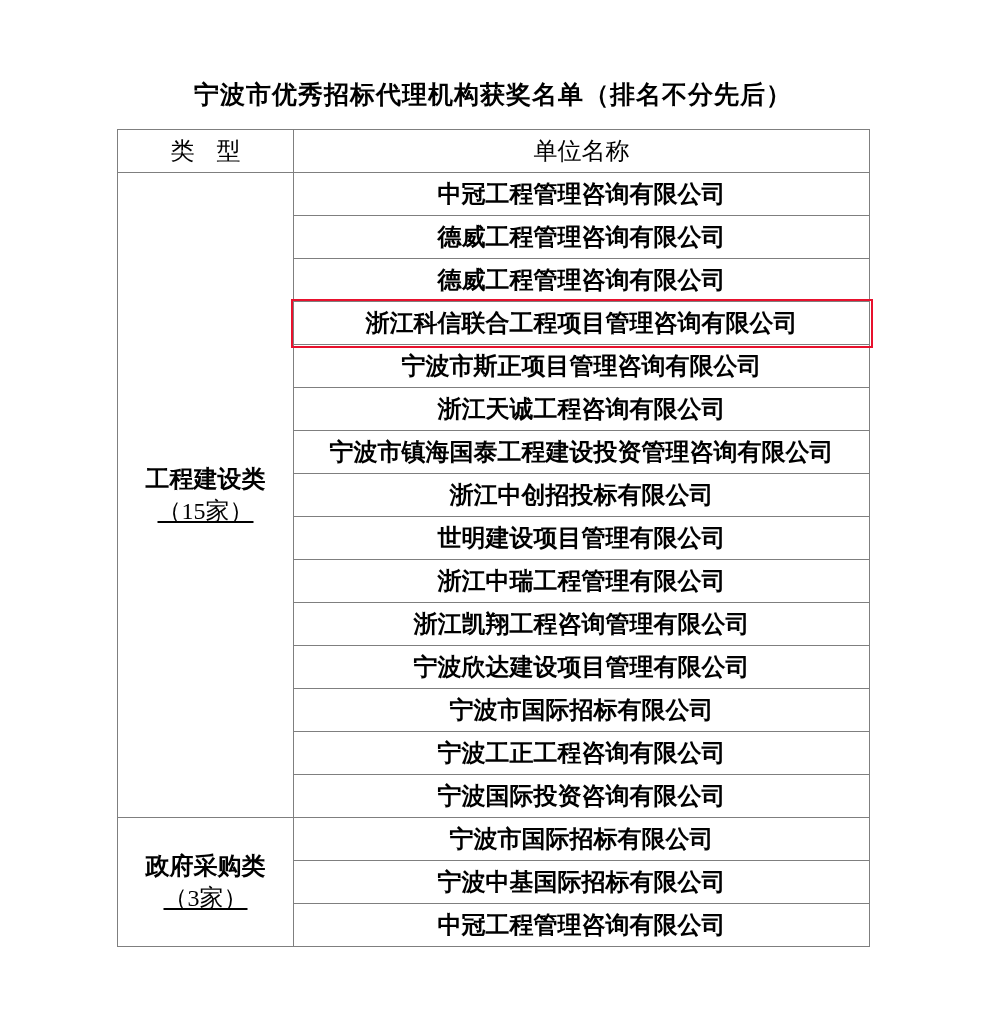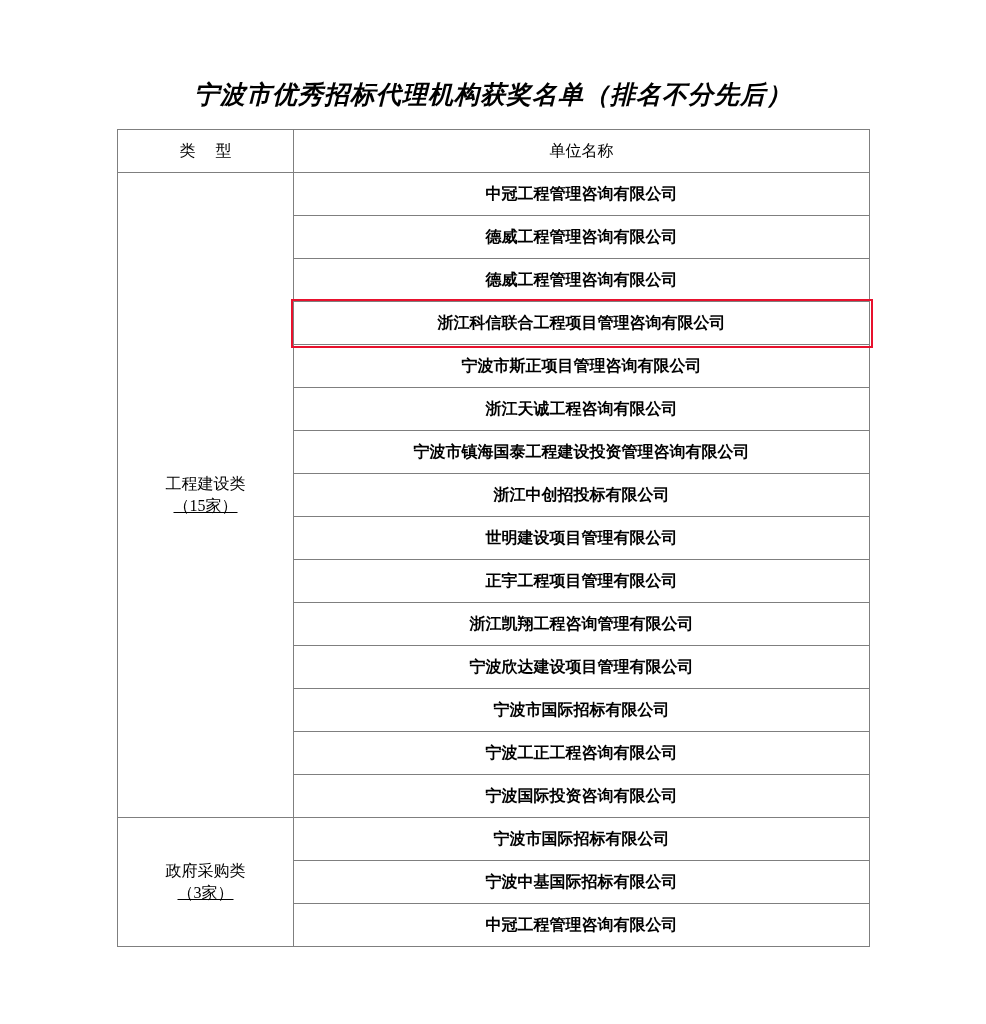--- a/index.html
+++ b/index.html
@@ -21,57 +21,56 @@
     box-sizing: border-box;
   }
   .doc-title {
     text-align: center;
     font-size: 25px;
     font-weight: bold;
     letter-spacing: 1px;
     padding-top: 78px;
     padding-bottom: 18px;
     font-family: "Liberation Serif", "DejaVu Serif", serif;
-    font-style: italic;
   }
   .table-wrap {
     margin: 0 auto;
     width: 752px;
   }
   table.award-table {
     border-collapse: collapse;
     width: 100%;
     table-layout: fixed;
   }
   table.award-table td {
     border: 1px solid #7f7f7f;
     text-align: center;
     vertical-align: middle;
-    font-size: 16px;
+    font-size: 24px;
     line-height: 1.35;
     height: 42px;
     padding: 0 4px;
     font-family: "Liberation Serif", "DejaVu Serif", serif;
   }
   col.c-type { width: 176px; }
   col.c-name { width: 576px; }
 
   td.header-cell {
     font-size: 20px;
     height: 48px;
   }
   td.header-type {
     letter-spacing: 8px;
     text-indent: 8px;
   }
   td.type-cell {
     font-size: 20px;
     line-height: 1.9;
   }
-  td.type-cell .type-line1 { display: block; }
+  td.type-cell .type-line1 { display: block; font-weight: bold; }
   td.type-cell .type-line2 { display: block; text-decoration: underline; }
   td.name-cell {
     font-size: 20px;
     font-weight: bold;
   }
   td.highlight {
     position: relative;
   }
   
   .highlight-box {
@@ -125,21 +124,21 @@
         <tr>
           <td class="name-cell">宁波市镇海国泰工程建设投资管理咨询有限公司</td>
         </tr>
         <tr>
           <td class="name-cell">浙江中创招投标有限公司</td>
         </tr>
         <tr>
           <td class="name-cell">世明建设项目管理有限公司</td>
         </tr>
         <tr>
-          <td class="name-cell">正宇工程项目管理有限公司</td>
+          <td class="name-cell">浙江中瑞工程管理有限公司</td>
         </tr>
         <tr>
           <td class="name-cell">浙江凯翔工程咨询管理有限公司</td>
         </tr>
         <tr>
           <td class="name-cell">宁波欣达建设项目管理有限公司</td>
         </tr>
         <tr>
           <td class="name-cell">宁波市国际招标有限公司</td>
         </tr>

